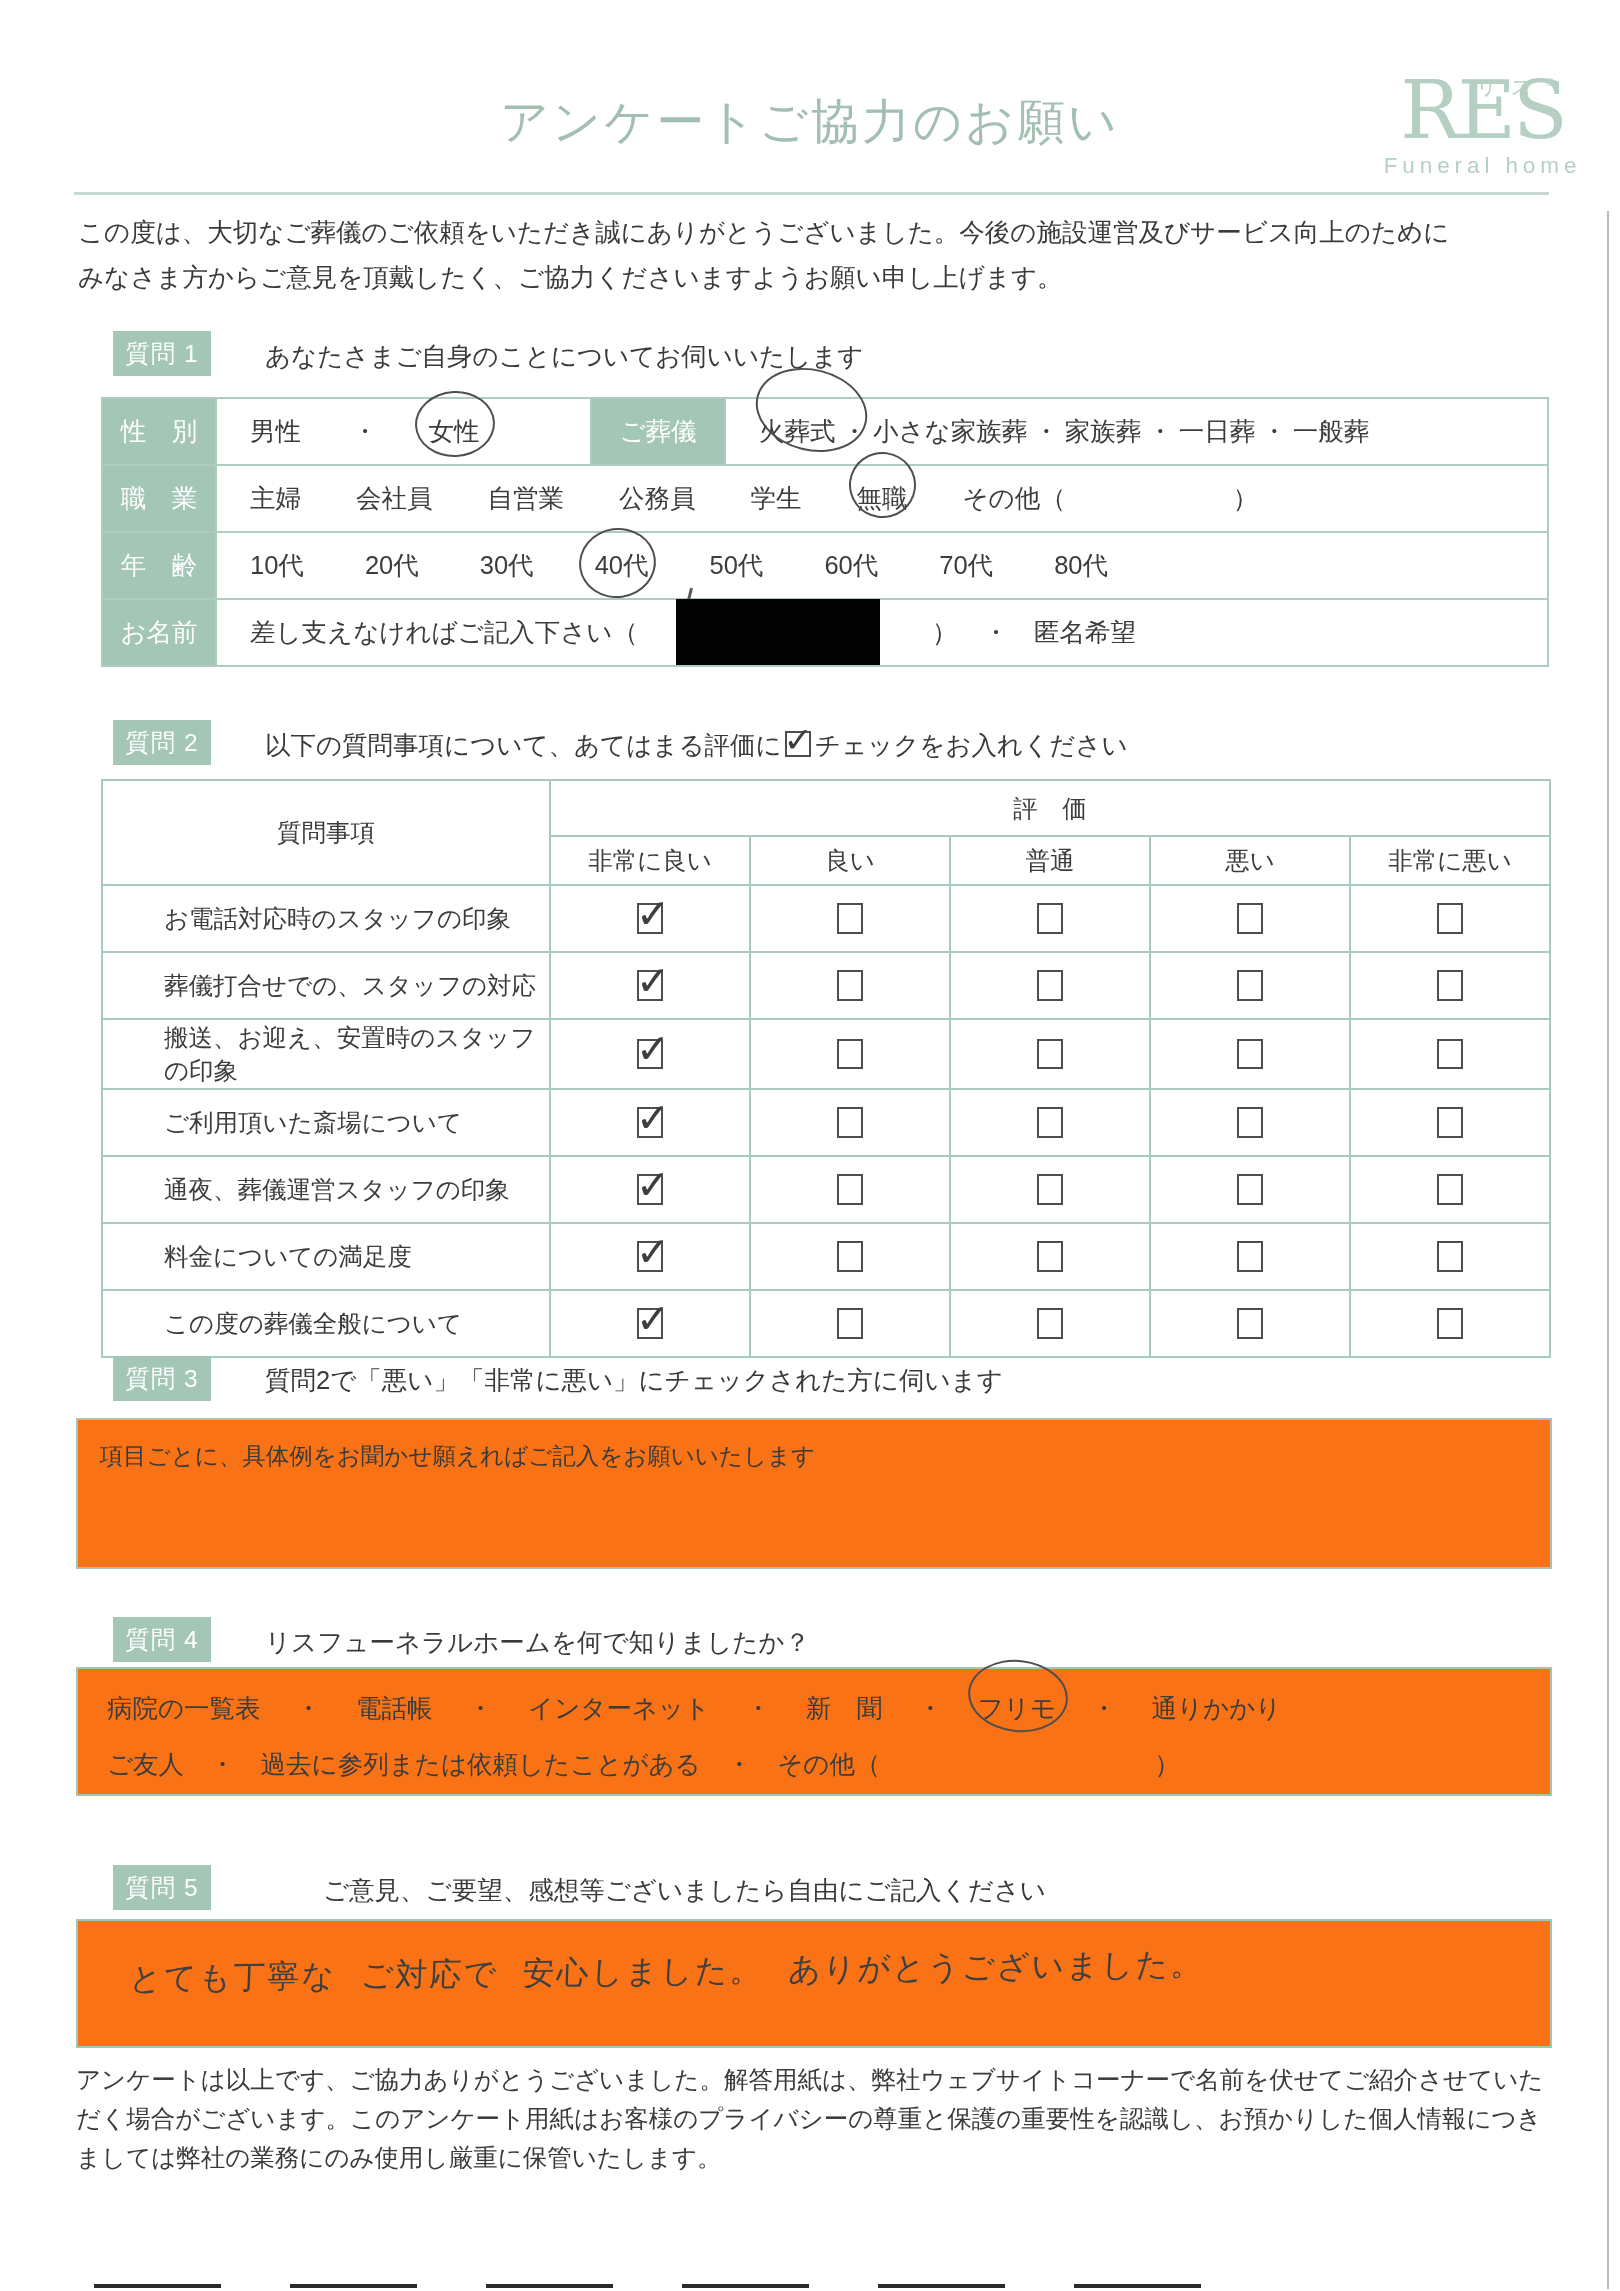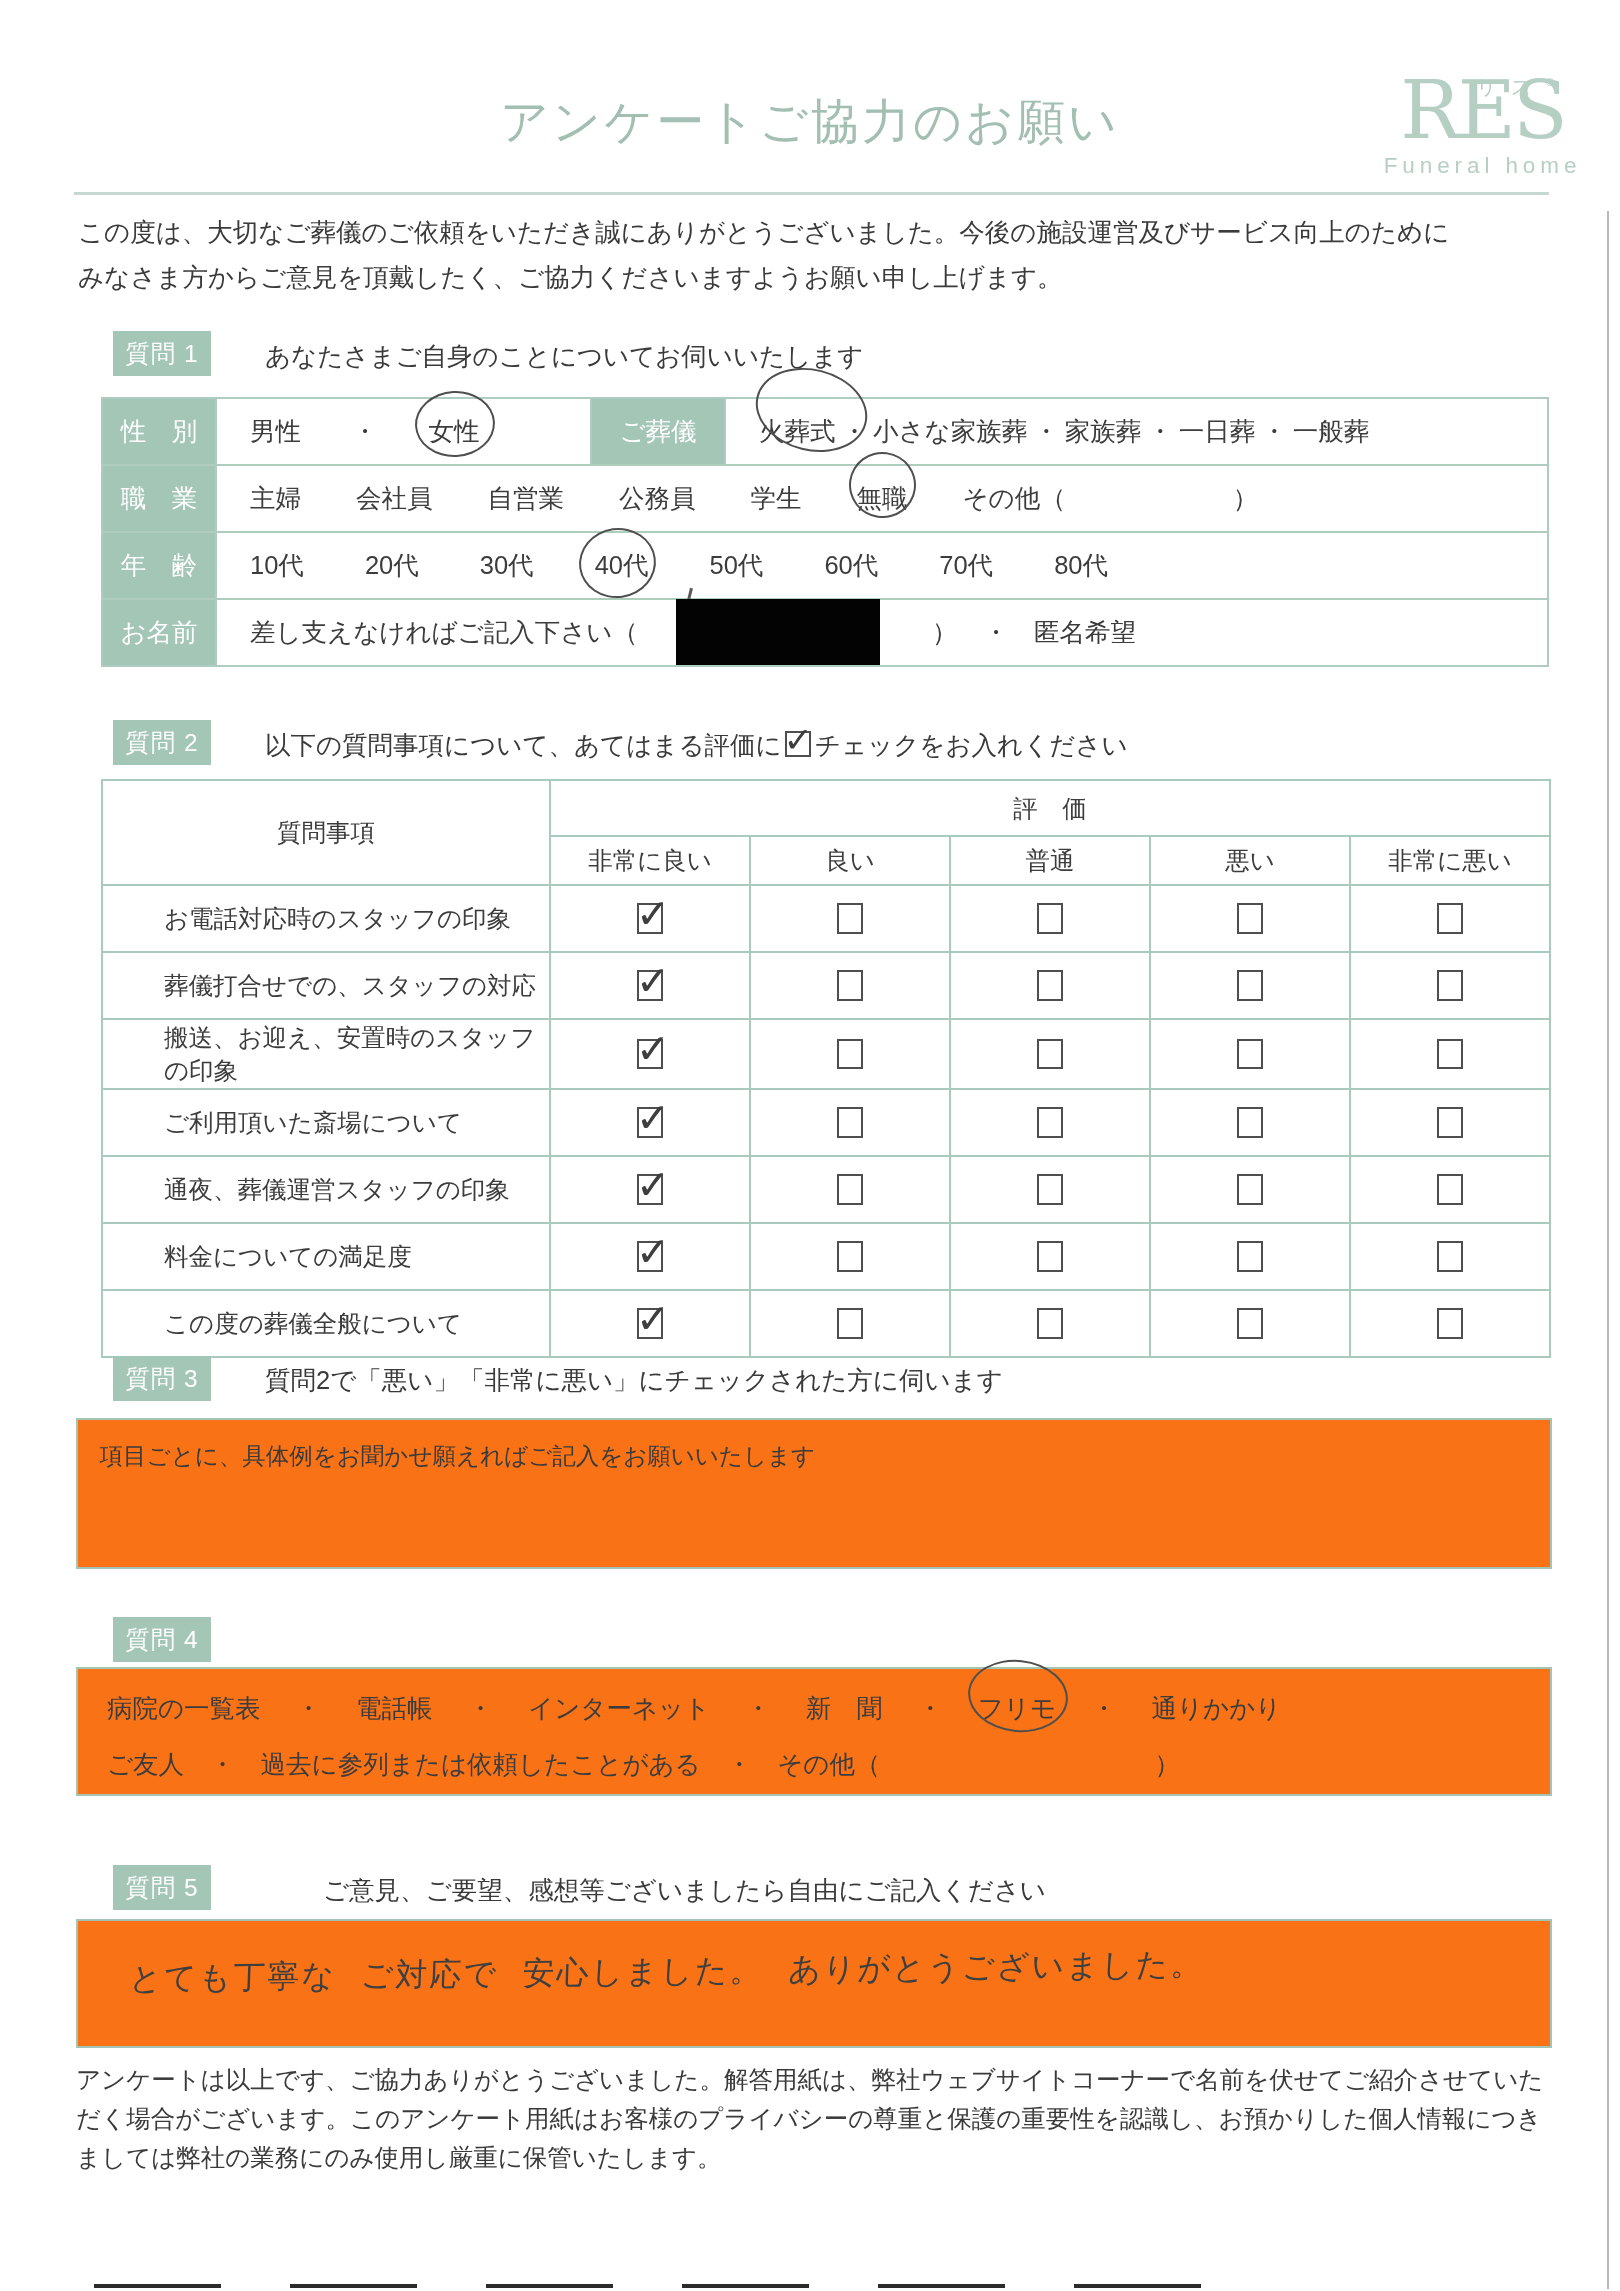--- a/index.html
+++ b/index.html
@@ -252,20 +252,21 @@
   </tbody>
     </table>
 
   <div class="badge" style="top:1356px">質問 3</div>
   <div class="prompt" style="left:265px;top:1363px">質問2で「悪い」「非常に悪い」にチェックされた方に伺います</div>
   <div class="abox" style="top:1418px;height:147px">
     <div class="hint">項目ごとに、具体例をお聞かせ願えればご記入をお願いいたします</div>
   </div>
 
   <div class="badge" style="top:1617px">質問 4</div>
+  <div class="prompt" style="left:265px;top:1625px">リスフューネラルホームを何で知りましたか？</div>
   <div class="abox" style="top:1667px;height:125px">
     <div class="q4line" style="margin-top:21.6px;gap:35px">
       <span class="opt">病院の一覧表</span>
       <span class="dot">・</span>
       <span class="opt">電話帳</span>
       <span class="dot">・</span>
       <span class="opt">インターネット</span>
       <span class="dot">・</span>
       <span class="opt">新　聞</span>
       <span class="dot">・</span>

